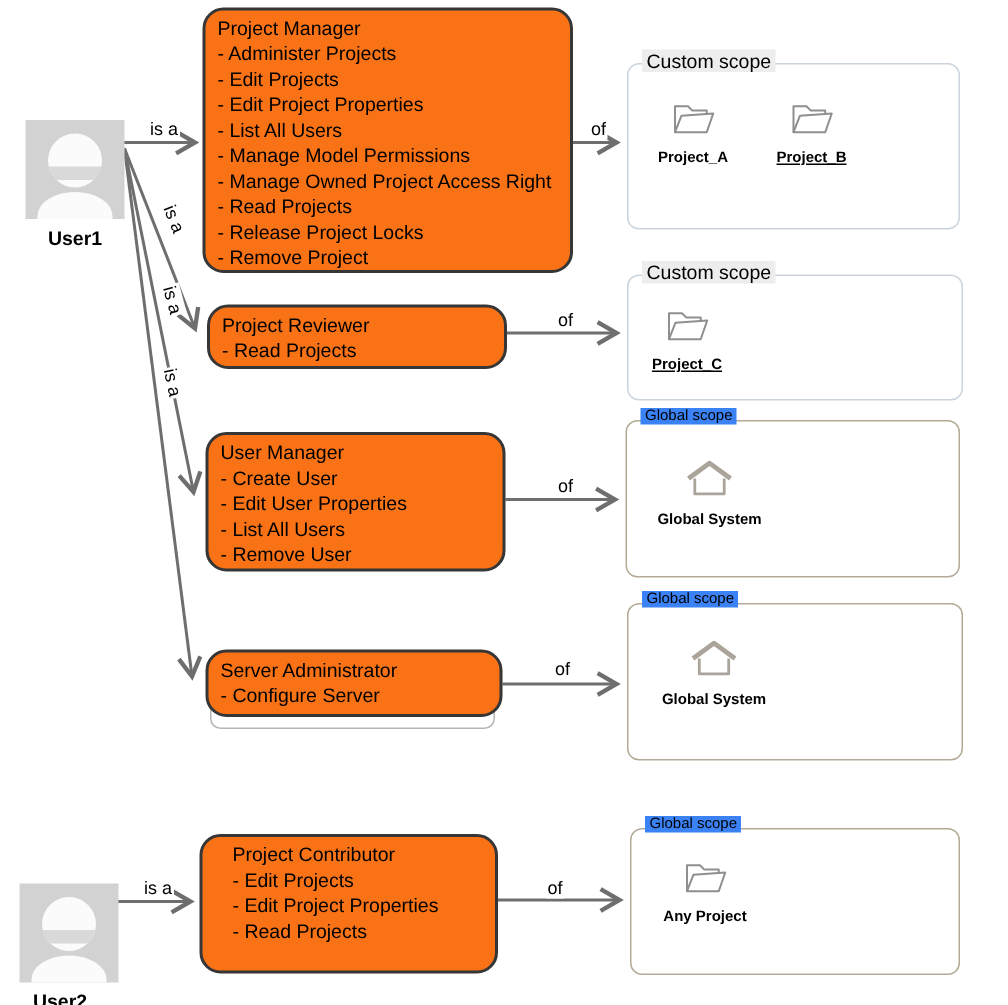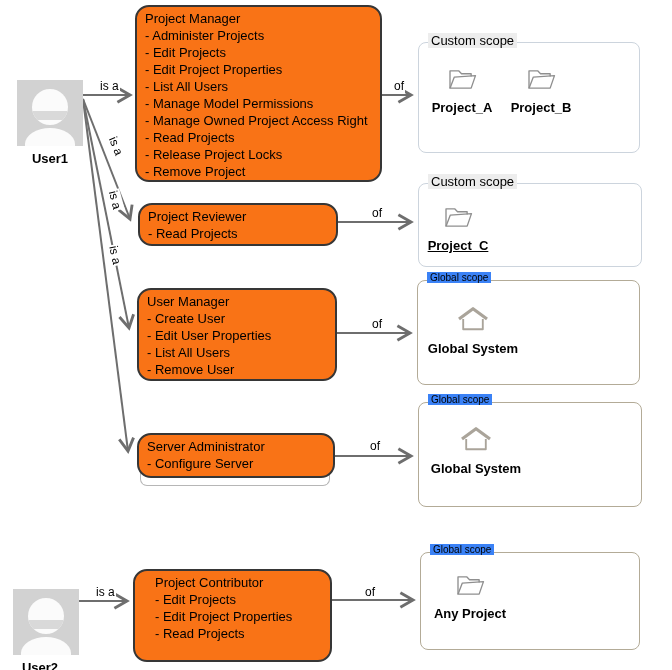--- a/index.html
+++ b/index.html
@@ -14,21 +14,21 @@
         padding:3px 8px;font-size:13px;line-height:17px;box-sizing:border-box;}
   .role .role-title,.role .perm{white-space:nowrap;}
   
   .scope{position:absolute;z-index:2;background:#fff;border:1px solid #ccc;border-radius:8px;box-sizing:border-box;}
   .scope.custom{border-color:#ccd4dd;}
   .scope.global{border-color:#b3ab97;}
   .scope-label{position:absolute;top:-9px;left:9px;background:#3b82f6;padding:0 3px;white-space:nowrap;}
   .scope.custom .scope-label{font-size:13px;background:#ededed;top:-10px;}
   .scope.global .scope-label{font-size:10px;}
   .scope-item{position:absolute;display:flex;flex-direction:column;align-items:center;gap:8px;}
-  .scope-item .iname{font-weight:bold;font-size:13px;white-space:nowrap;}
+  .scope-item .iname{font-weight:bold;font-size:10px;white-space:nowrap;}
   .scope-item svg{display:block;}
   
   .user{position:absolute;z-index:2;text-align:center;margin-top:17px;}
   .avatar{width:66px;height:66px;background:#d2d2d2;position:relative;overflow:hidden;margin:0 auto;}
   .avatar .head{position:absolute;left:15px;top:9px;width:36px;height:36px;background:#fbfbfb;border-radius:50%;overflow:hidden;}
   .avatar .band{position:absolute;left:0;top:22px;width:36px;height:9px;background:#d9d9d9;}
   .avatar .torso{position:absolute;left:8px;top:48px;width:50px;height:32px;background:#fbfbfb;border-radius:50% 50% 0 0;}
   .uname{font-weight:bold;font-size:13px;margin-top:5px;}
   
   .bg-outline{position:absolute;left:140px;top:455px;width:188px;height:30px;z-index:0;
@@ -116,39 +116,39 @@
     <div class="perm">- Edit User Properties</div>
     <div class="perm">- List All Users</div>
     <div class="perm">- Remove User</div>
   </div>
 
   <div class="role" style="left:137px;top:433px;width:198px;height:45px;">
     <div class="role-title">Server Administrator</div>
     <div class="perm">- Configure Server</div>
   </div>
 
-  <div class="role" style="left:133px;top:569px;width:199px;height:93px;padding-left:20px;">
+  <div class="role" style="left:133px;top:556px;width:199px;height:93px;padding-left:20px;">
     <div class="role-title">Project Contributor</div>
     <div class="perm">- Edit Projects</div>
     <div class="perm">- Edit Project Properties</div>
     <div class="perm">- Read Projects</div>
   </div>
 
   <div class="scope custom" style="left:418px;top:42px;width:222px;height:111px;">
     <div class="scope-label">Custom scope</div>
     <div class="scope-item" style="left:12px;top:24px;width:62px;">
       <svg width="29" height="25" viewBox="0 0 30 26">
         <g fill="none" stroke="#8f8f8f" stroke-width="1.4" stroke-linejoin="round">
           <path d="M2 22 L2 4 L11 4 L14 7 L24 7 L24 10"></path>
           <path d="M6.5 10.5 L28.5 9 L24 22 L2 22 Z"></path>
         </g>
       </svg>
       <div class="iname">Project_A</div>
     </div>
-    <div class="scope-item" style="left:91px;top:24px;width:62px;">
+    <div class="scope-item" style="left:91px;top:24px;width:62px;text-decoration:underline;">
       <svg width="29" height="25" viewBox="0 0 30 26">
         <g fill="none" stroke="#8f8f8f" stroke-width="1.4" stroke-linejoin="round">
           <path d="M2 22 L2 4 L11 4 L14 7 L24 7 L24 10"></path>
           <path d="M6.5 10.5 L28.5 9 L24 22 L2 22 Z"></path>
         </g>
       </svg>
       <div class="iname">Project_B</div>
     </div>
   </div>
 

